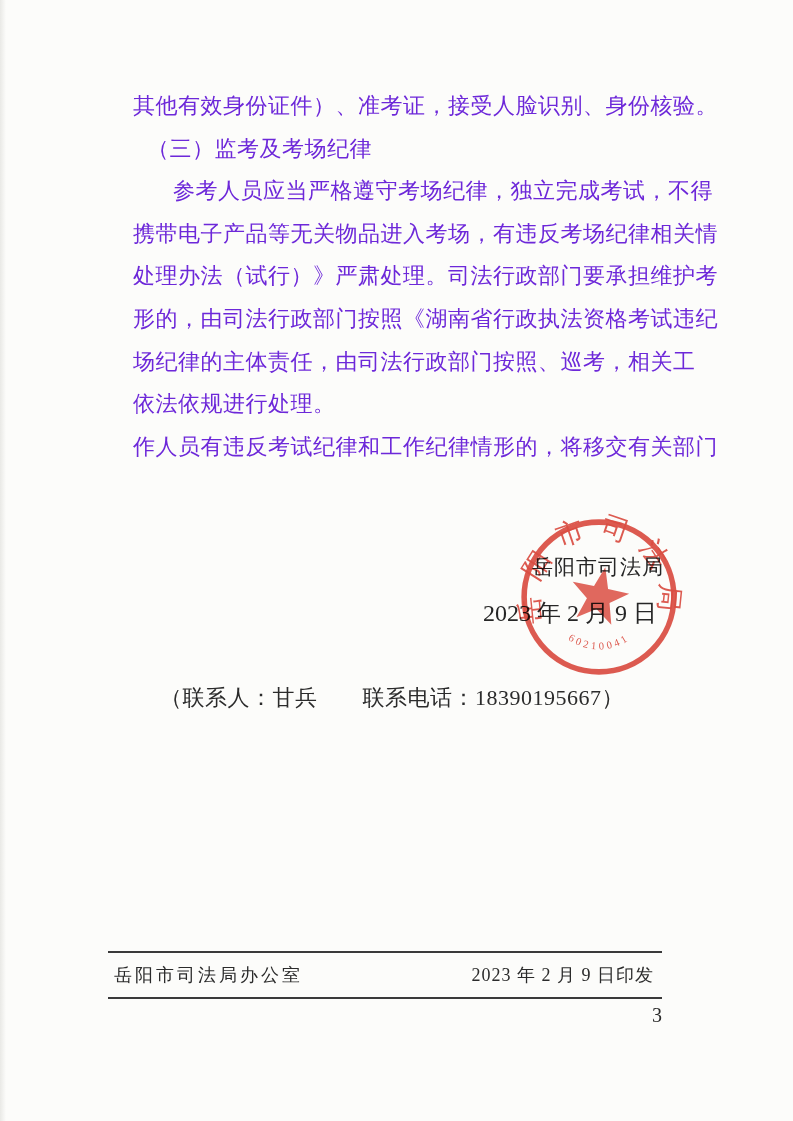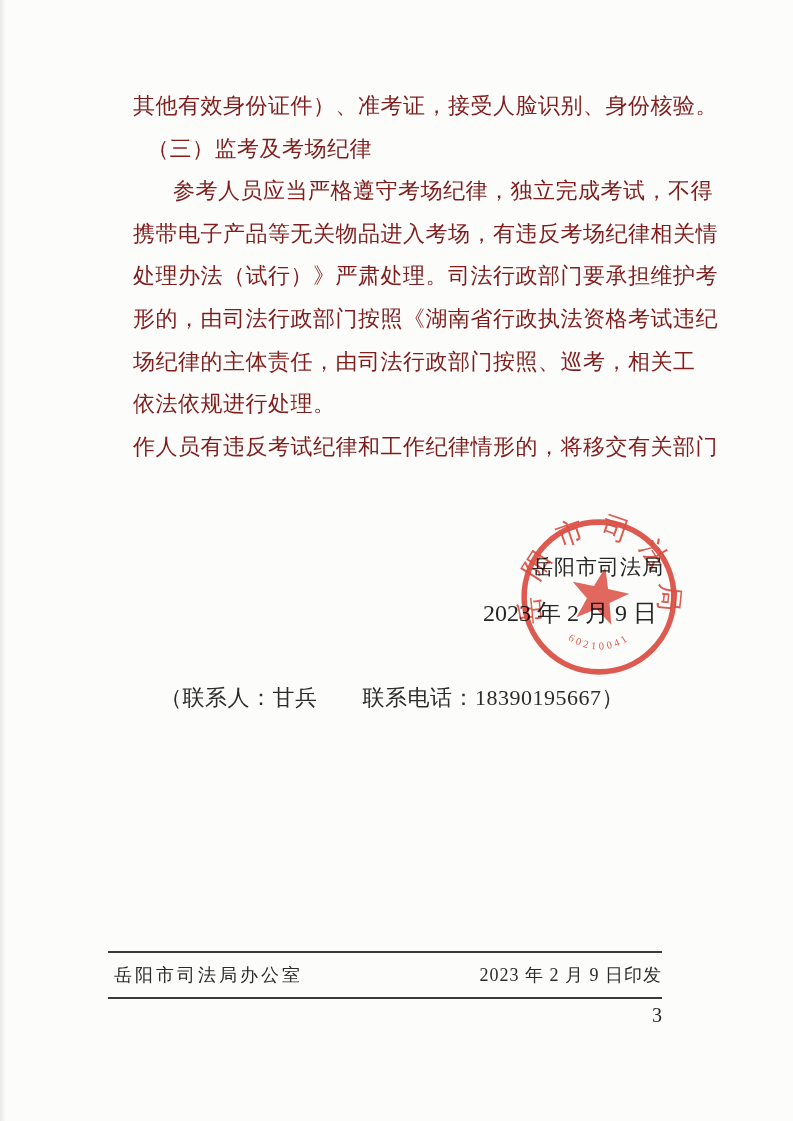--- a/index.html
+++ b/index.html
@@ -5,21 +5,21 @@
   html,body{margin:0;padding:0;background:#ffffff;}
   body{width:793px;height:1121px;position:relative;overflow:hidden;
        font-family:"Liberation Serif","DejaVu Serif",serif;}
   .page{position:absolute;inset:0;background:#fcfcfa;}
   
   .page::before{content:"";position:absolute;left:0;top:0;bottom:0;width:6px;
        background:linear-gradient(90deg,#e9e9e6,#fcfcfa);}
 
   
   .body-text{position:absolute;left:133px;top:85px;width:545px;}
-  .ln{margin:0;height:42.6px;line-height:42.6px;font-size:22px;color:#7f1d1d;
+  .ln{margin:0;height:42.6px;line-height:42.6px;font-size:22px;color:#6d28d9;
       white-space:nowrap;letter-spacing:0.5px;}
   .ln-heading{margin-left:14px;}
   .ln-indent{margin-left:40px;}
 
   
   .sig-name{position:absolute;left:493px;top:553px;width:210px;text-align:center;
       font-size:21px;color:#262626;letter-spacing:1px;z-index:1;}
   .sig-date{position:absolute;left:483px;top:597px;width:220px;text-align:left;
       font-size:24px;color:#262626;z-index:1;}
   .seal{position:absolute;left:513px;top:511px;width:172px;height:172px;z-index:2;
@@ -28,21 +28,21 @@
   
   .contact{position:absolute;left:160px;top:683px;font-size:22px;color:#2b2b2b;
       letter-spacing:0.5px;white-space:nowrap;}
 
   
   .footer{position:absolute;left:108px;top:951px;width:554px;
       border-top:2.5px solid #3a3a3a;border-bottom:2.5px solid #3a3a3a;
       display:flex;justify-content:space-between;align-items:center;
       padding:0;height:44px;box-sizing:content-box;}
   .footer .f-left{margin-left:6px;font-size:18px;color:#2b2b2b;letter-spacing:3px;}
-  .footer .f-right{font-size:18px;color:#2b2b2b;letter-spacing:1px;}
+  .footer .f-right{margin-right:8px;font-size:18px;color:#2b2b2b;letter-spacing:1px;}
 
   .pagenum{position:absolute;left:108px;top:1004px;width:554px;text-align:right;
       font-size:20px;color:#2b2b2b;}
 </style>
 </head>
 <body>
 
 <div class="page">
 
   <main class="body-text">

